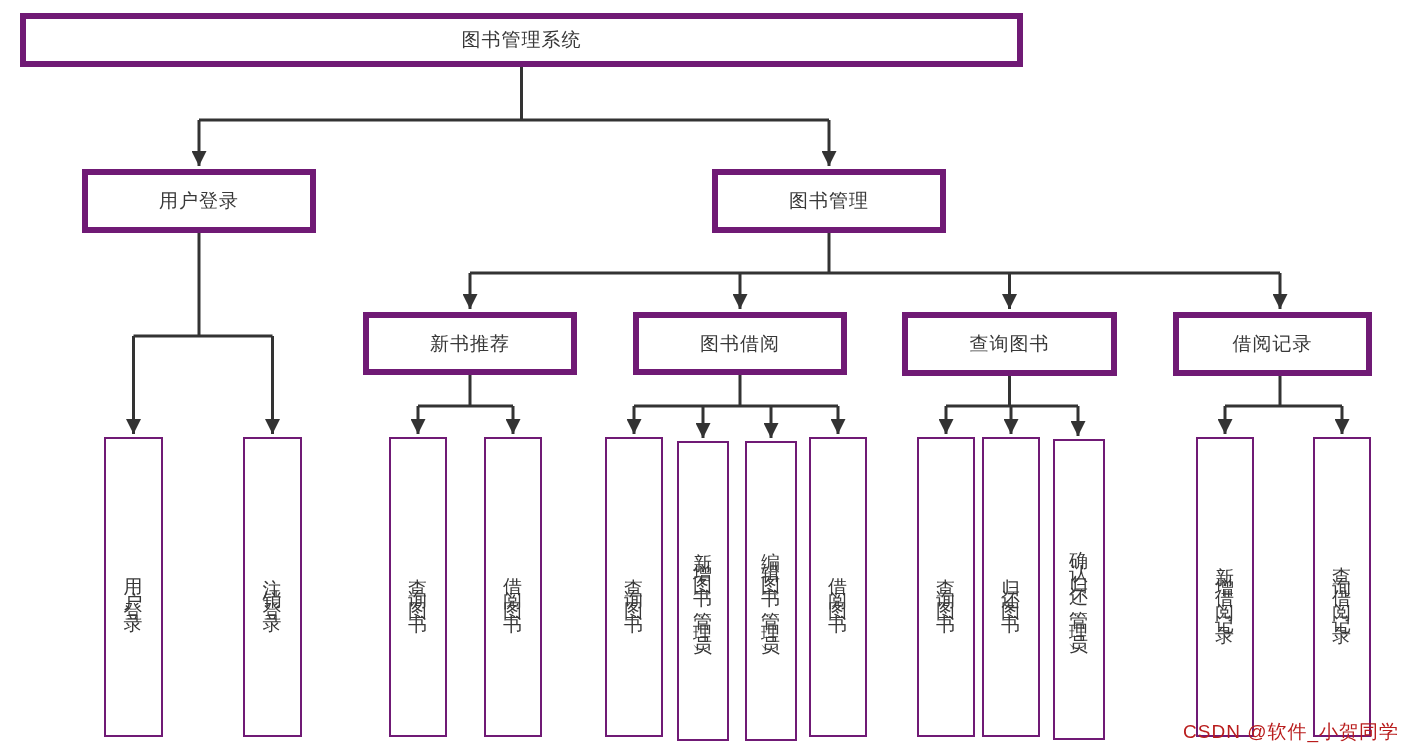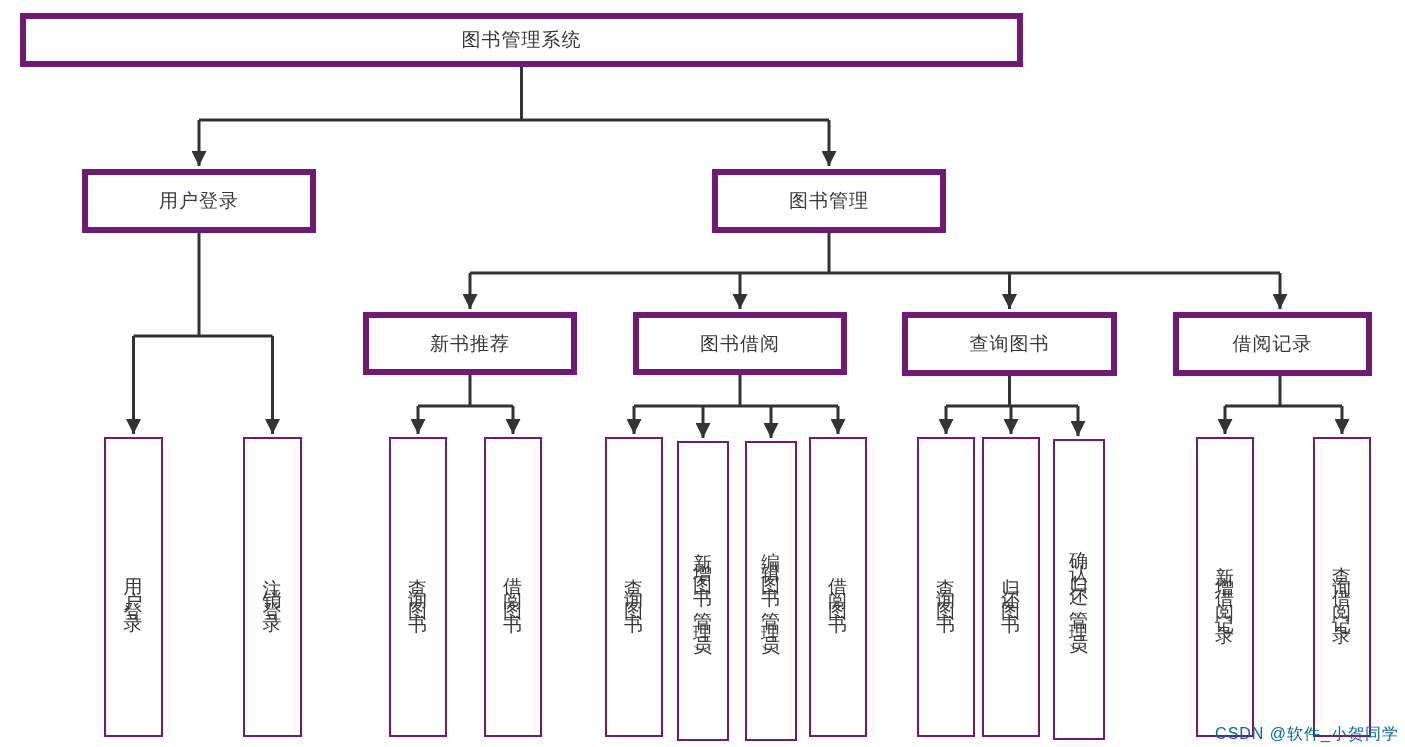--- a/index.html
+++ b/index.html
@@ -33,23 +33,23 @@
     writing-mode: vertical-rl;
     text-orientation: mixed;
     font-size: 19px;
     line-height: 1;
     letter-spacing: 12px;
   }
   .watermark {
     position: absolute;
     right: 6px;
     bottom: 2px;
-    font-size: 16px;
+    font-size: 19px;
     letter-spacing: 1px;
-    color: #0369a1;
+    color: #b91c1c;
     z-index: 5;
     white-space: nowrap;
     margin-left: 48px;
   }
 </style>
 </head>
 <body>
 
 <div id="canvas">
 

